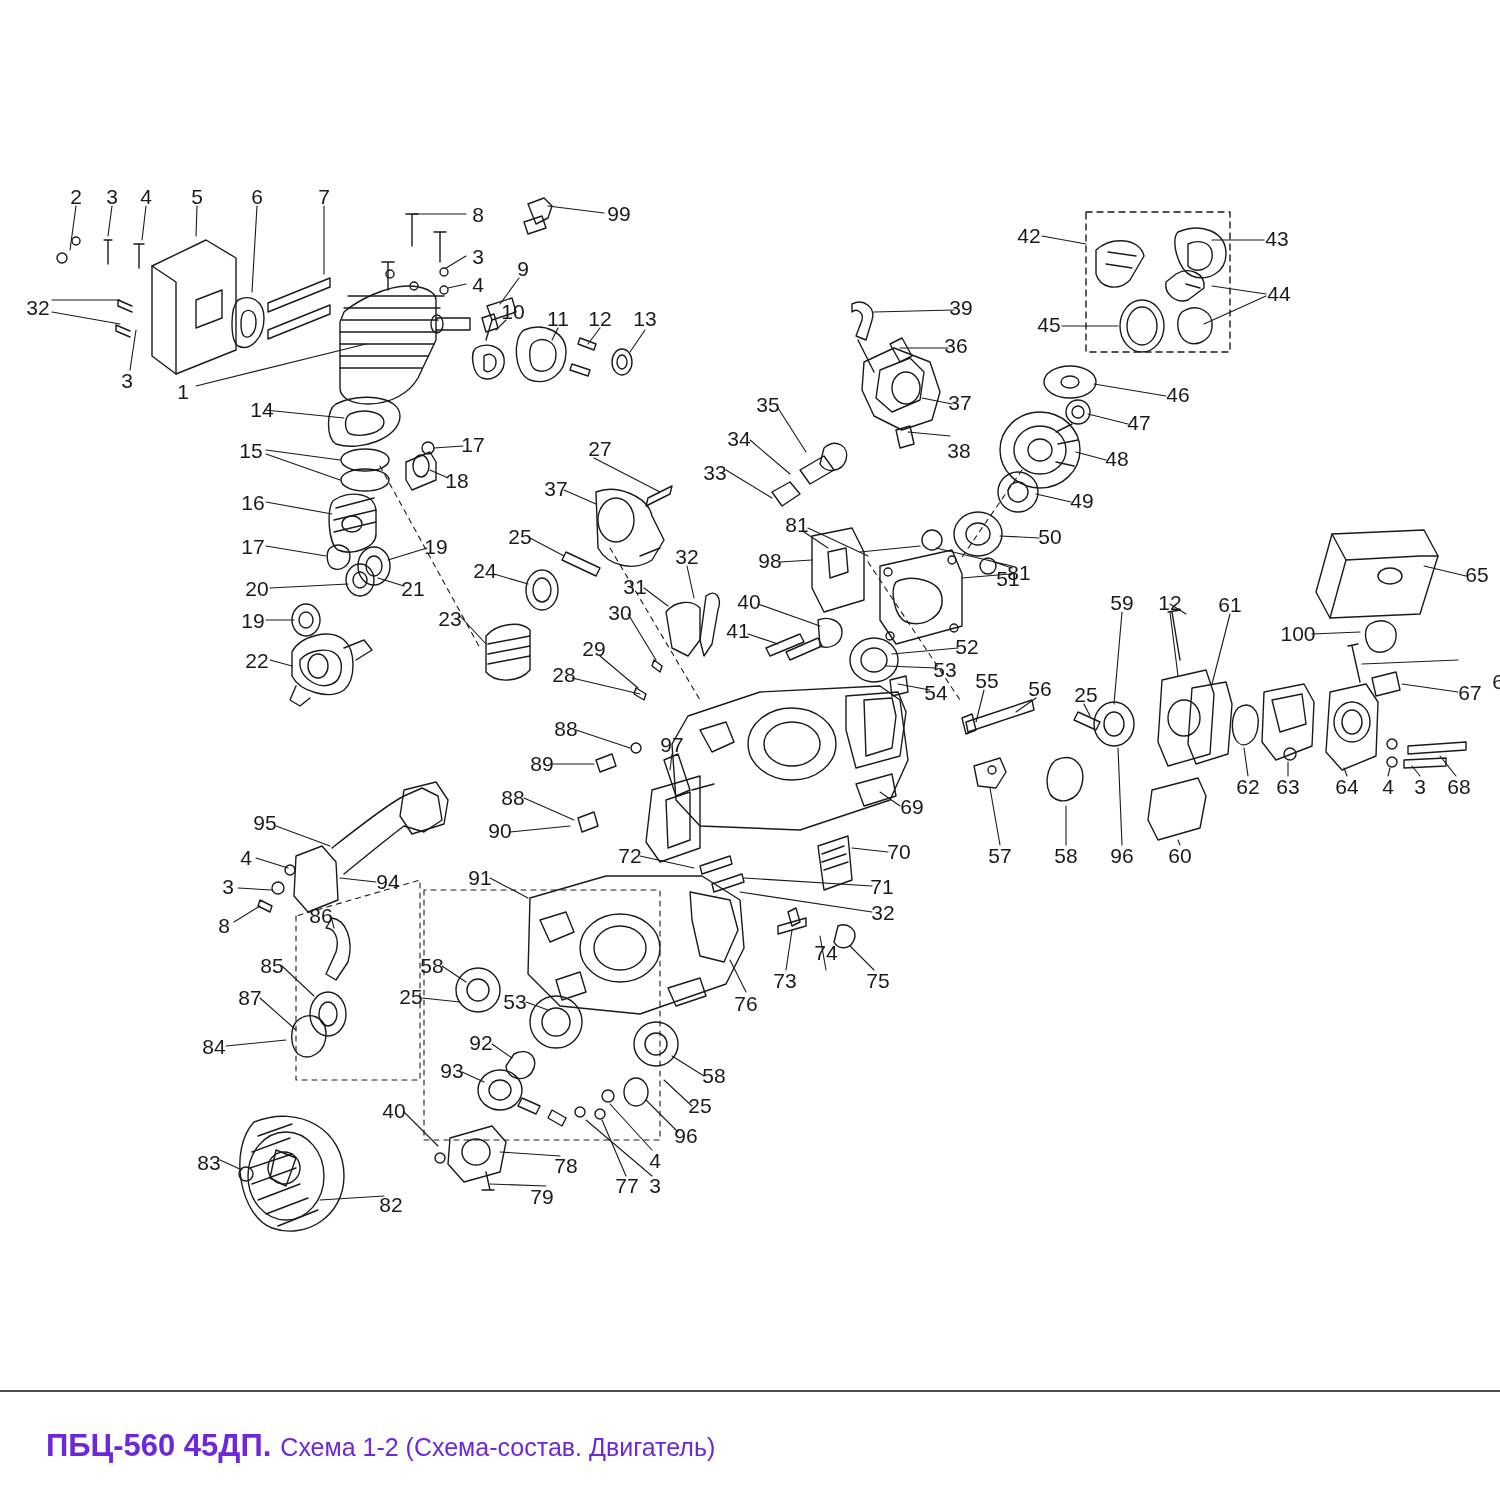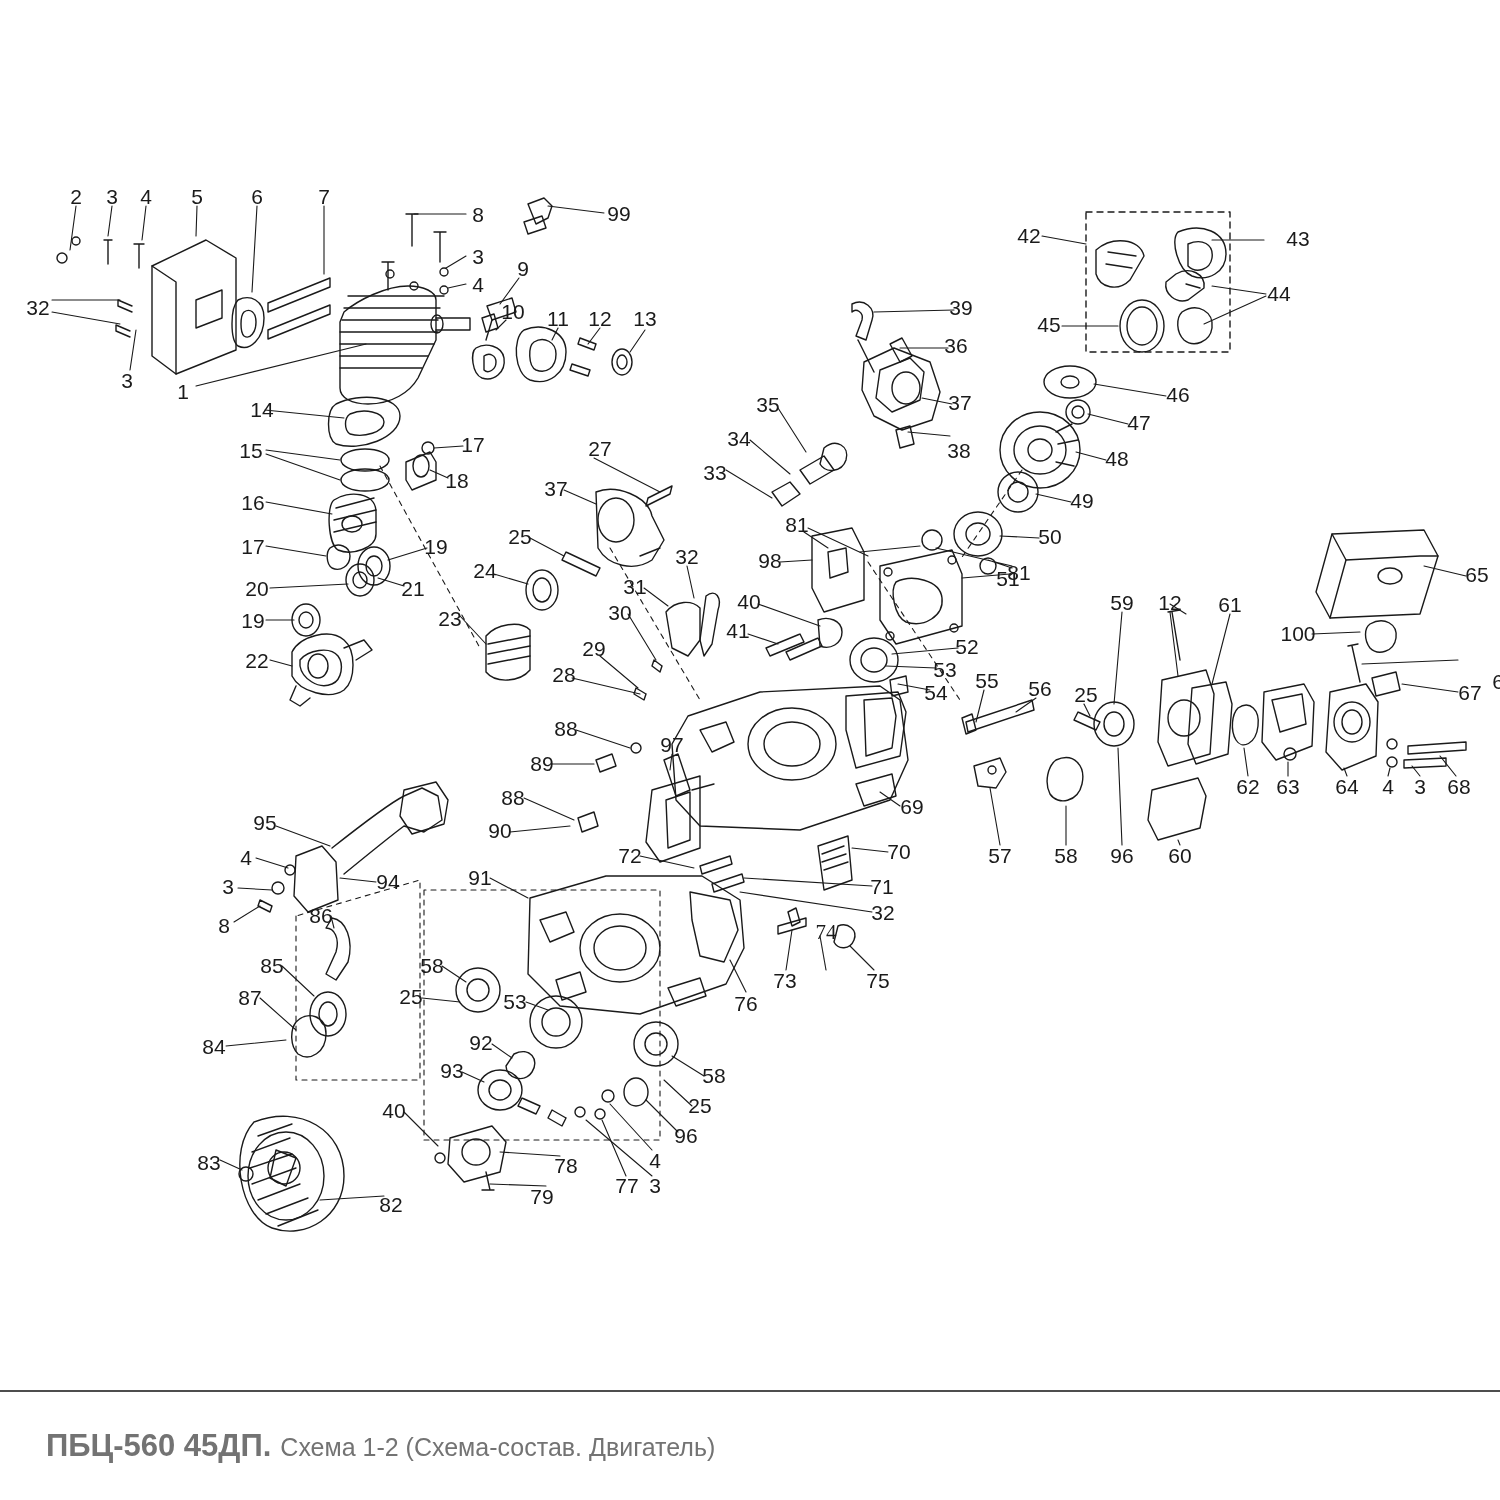--- a/index.html
+++ b/index.html
@@ -78,21 +78,21 @@
   #brand-logo .mark svg { display:block; }
   #brand-logo .wordmark {
     color: #ffffff;
     font-size: 27px;
     font-weight: bold;
     letter-spacing: 1px;
     font-family: "Liberation Sans", sans-serif;
   }
   #footer-text {
     margin-left: 46px;
-    color: #737373;
+    color: #6d28d9;
     display: flex;
     align-items: baseline;
     gap: 9px;
   }
   #footer-model {
     font-size: 31px;
     font-weight: bold;
     font-family: "Liberation Sans", sans-serif;
   }
   #footer-scheme {
@@ -543,21 +543,21 @@
         <div class="callout" style="left: 38px; top: 307px;">32</div>
         <div class="callout" style="left: 513px; top: 311px;">10</div>
         <div class="callout" style="left: 558px; top: 318px;">11</div>
         <div class="callout" style="left: 600px; top: 318px;">12</div>
         <div class="callout" style="left: 645px; top: 318px;">13</div>
         <div class="callout" style="left: 127px; top: 380px;">3</div>
         <div class="callout" style="left: 183px; top: 391px;">1</div>
         <div class="callout" style="left: 961px; top: 307px;">39</div>
         <div class="callout" style="left: 956px; top: 345px;">36</div>
         <div class="callout" style="left: 1029px; top: 235px;">42</div>
-        <div class="callout" style="left: 1277px; top: 238px; margin-left: 21px;">43</div>
+        <div class="callout" style="left: 1277px; top: 238px;">43</div>
         <div class="callout" style="left: 1279px; top: 293px;">44</div>
         <div class="callout" style="left: 1049px; top: 324px;">45</div>
         <div class="callout" style="left: 768px; top: 404px;">35</div>
         <div class="callout" style="left: 960px; top: 402px;">37</div>
         <div class="callout" style="left: 739px; top: 438px;">34</div>
         <div class="callout" style="left: 959px; top: 434px; margin-top: 16px;">38</div>
         <div class="callout" style="left: 715px; top: 472px;">33</div>
         <div class="callout" style="left: 1178px; top: 394px;">46</div>
         <div class="callout" style="left: 1139px; top: 422px;">47</div>
         <div class="callout" style="left: 1117px; top: 458px;">48</div>
@@ -635,21 +635,21 @@
         <div class="callout" style="left: 214px; top: 1046px;">84</div>
         <div class="callout" style="left: 432px; top: 965px;">58</div>
         <div class="callout" style="left: 411px; top: 996px;">25</div>
         <div class="callout" style="left: 515px; top: 1001px;">53</div>
         <div class="callout" style="left: 481px; top: 1042px;">92</div>
         <div class="callout" style="left: 452px; top: 1070px;">93</div>
         <div class="callout" style="left: 714px; top: 1075px;">58</div>
         <div class="callout" style="left: 700px; top: 1105px;">25</div>
         <div class="callout" style="left: 686px; top: 1135px;">96</div>
         <div class="callout" style="left: 785px; top: 980px;">73</div>
-        <div class="callout" style="left: 826px; top: 932px; font-family: Liberation Serif, serif;">74</div>
+        <div class="callout" style="left: 826px; top: 952px;">74</div>
         <div class="callout" style="left: 878px; top: 980px;">75</div>
         <div class="callout" style="left: 746px; top: 1003px;">76</div>
         <div class="callout" style="left: 394px; top: 1110px;">40</div>
         <div class="callout" style="left: 209px; top: 1162px;">83</div>
         <div class="callout" style="left: 391px; top: 1204px;">82</div>
         <div class="callout" style="left: 566px; top: 1165px;">78</div>
         <div class="callout" style="left: 542px; top: 1196px;">79</div>
         <div class="callout" style="left: 627px; top: 1185px;">77</div>
         <div class="callout" style="left: 655px; top: 1160px;">4</div>
         <div class="callout" style="left: 655px; top: 1185px;">3</div>

